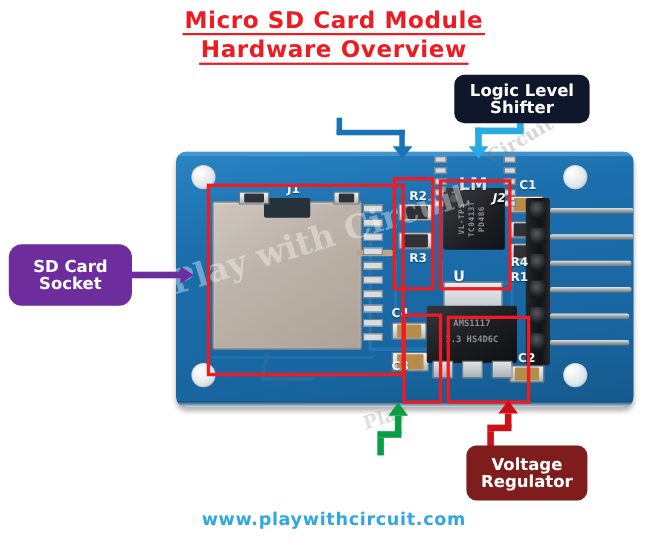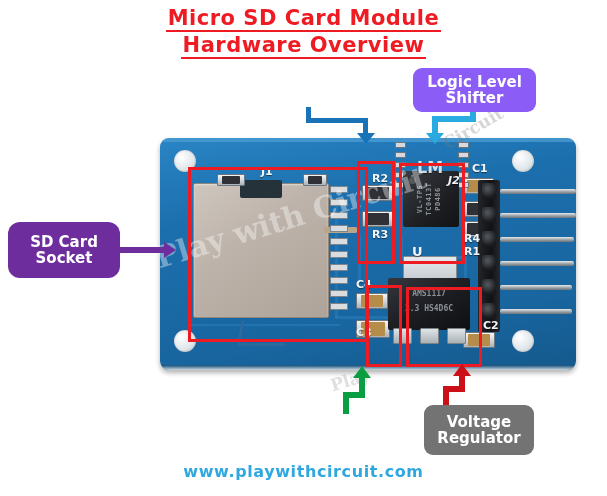--- a/index.html
+++ b/index.html
@@ -45,33 +45,33 @@
     box-sizing:border-box;
     font-family:"DejaVu Sans", sans-serif;
   }
 
   #callout-resistor{
     left:286px;top:82px;width:92px;height:26px;
     background:#1a73b7;border-radius:6px;font-size:14px;
   }
   #callout-logic{
     left:413px;top:68px;width:123px;height:44px;
-    background:#8b5cf6;border-radius:9px;font-size:15px;
+    background:#0f172a;border-radius:9px;font-size:15px;
   }
   #callout-sdcard{
     left:8px;top:222px;width:112px;height:56px;
     background:#6e2d9c;border-radius:12px;font-size:15px;
   }
   #callout-capacitor{
     left:290px;top:412px;width:110px;height:28px;
     background:#0a9e43;border-radius:7px;font-size:15px;
   }
   #callout-voltage{
     left:424px;top:405px;width:110px;height:50px;
-    background:#737373;border-radius:9px;font-size:15px;
+    background:#7f1d1d;border-radius:9px;font-size:15px;
   }
 
   
   .conn{position:absolute;}
 
   
   #arrow-resistor-stem{left:306px;top:107px;width:5px;height:15px;background:#1a73b7;}
   #arrow-resistor-horiz{left:306px;top:118px;width:62px;height:5px;background:#1a73b7;}
   #arrow-resistor-drop{left:363px;top:118px;width:5px;height:17px;background:#1a73b7;}
   #arrow-resistor-head{
@@ -173,21 +173,21 @@
   #silk-j1{left:101px;top:27px;}
   #silk-j2{left:288px;top:36px;font-style:italic;}
   #silk-r2{left:212px;top:34px;}
   #silk-r3{left:212px;top:90px;}
   #silk-c1{left:312px;top:24px;}
   #silk-r4{left:304px;top:94px;}
   #silk-r1{left:304px;top:107px;}
   #silk-u{left:252px;top:106px;font-size:13px;}
   #silk-c4{left:196px;top:140px;}
   #silk-c3{left:196px;top:188px;}
-  #silk-c2{left:311px;top:181px;padding-left:12px;}
+  #silk-c2{left:311px;top:181px;}
   #silk-lm{left:257px;top:20px;font-size:16px;opacity:.85;}
 
   
   .smd{
     position:absolute;
     background:linear-gradient(#f3f5f6,#cfd5d9 55%,#aab2b8);
     border:1px solid #6d767c;border-radius:1px;
   }
   .smd-body{position:absolute;left:4px;top:1px;right:4px;bottom:1px;background:#2f3136;border-radius:1px;}
   .smd-body.tan{background:#b68c4a;}

